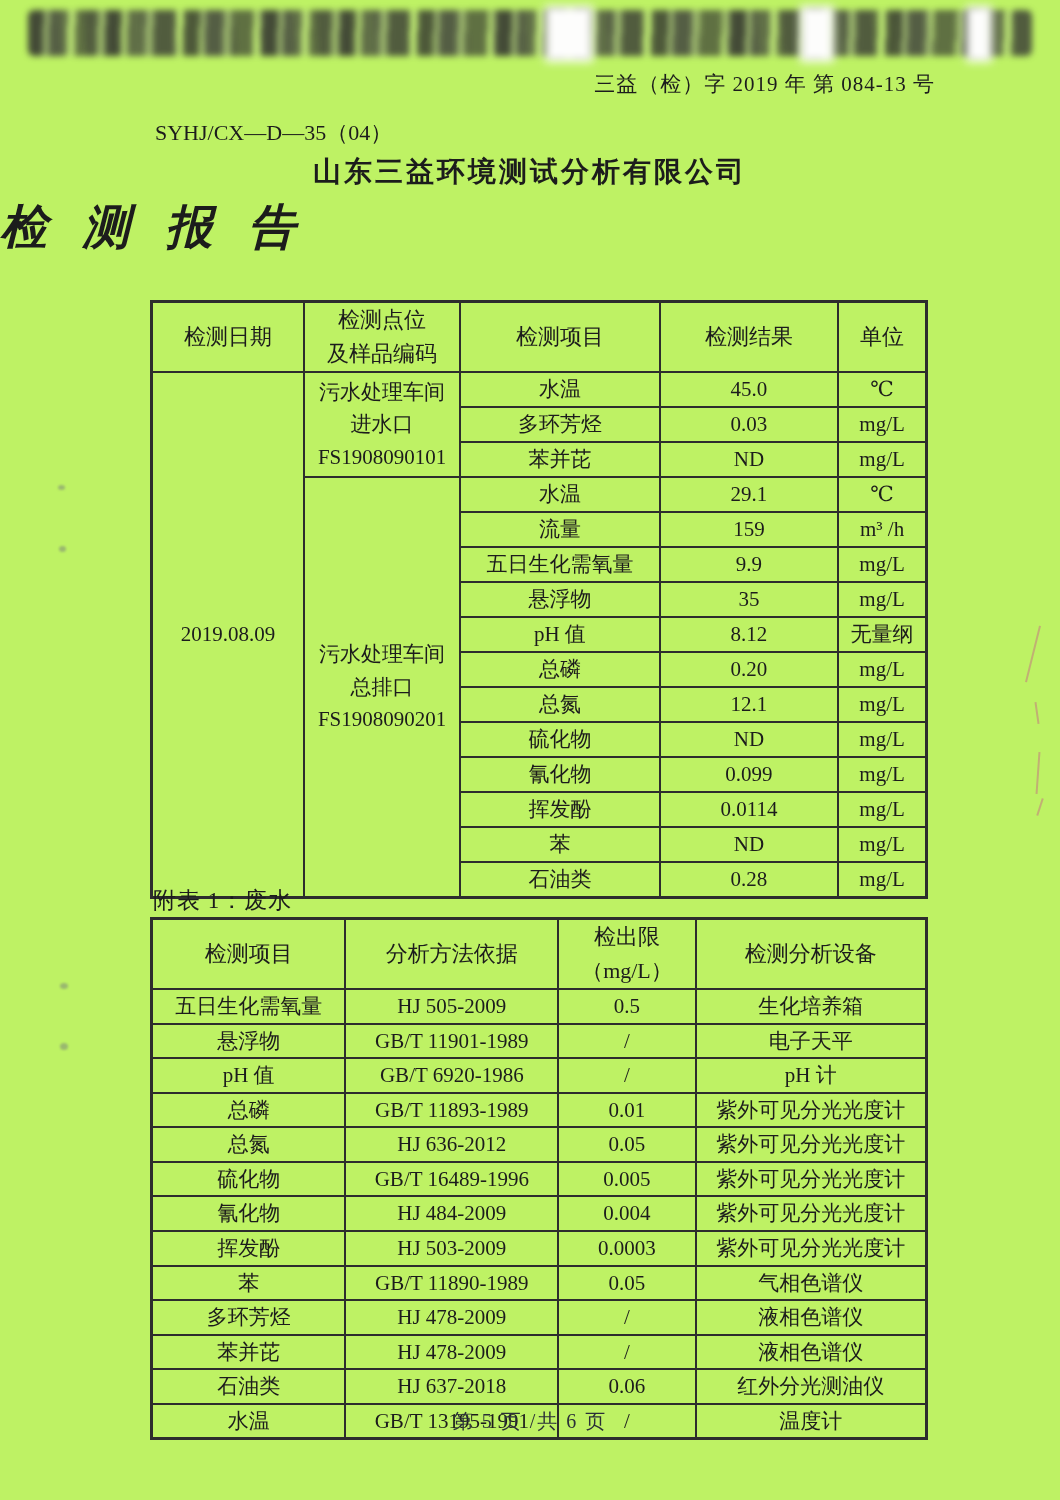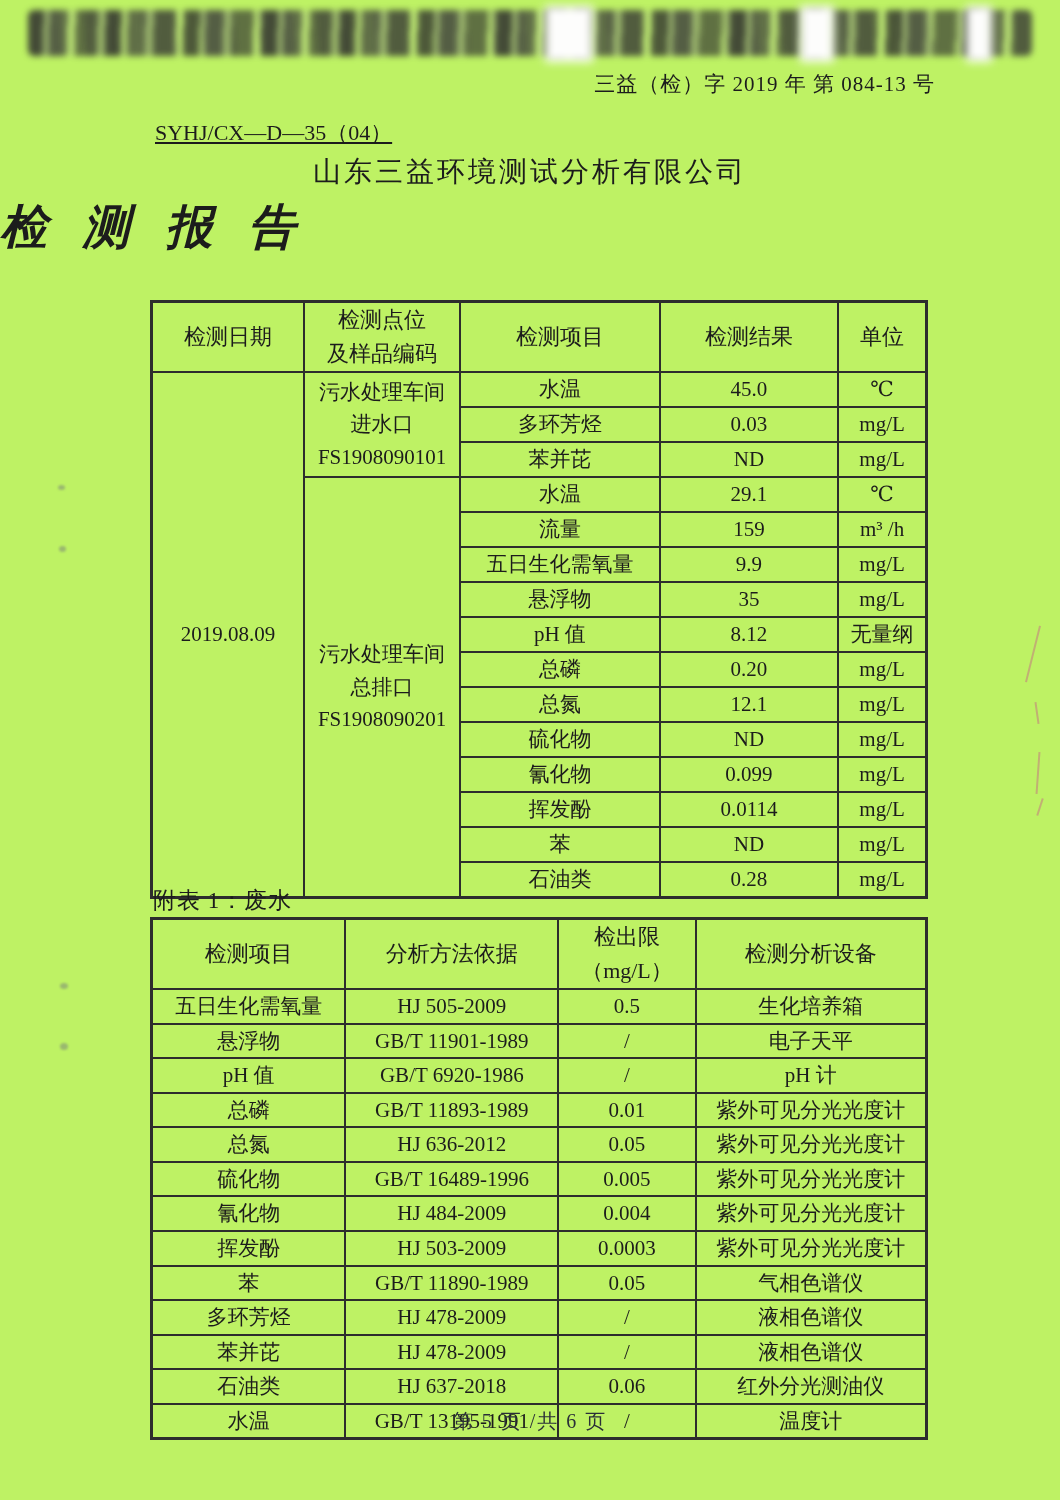--- a/index.html
+++ b/index.html
@@ -37,23 +37,23 @@
   .sp4{left:60px;top:1043px;width:8px;height:7px;}
 
   .redmark{position:absolute;border-left:2px solid rgba(196,110,130,.5);filter:blur(.7px);}
   .rm1{left:1032px;top:625px;height:58px;transform:rotate(14deg);}
   .rm2{left:1036px;top:702px;height:22px;transform:rotate(-8deg);}
   .rm3{left:1037px;top:752px;height:42px;transform:rotate(4deg);}
   .rm4{left:1039px;top:798px;height:18px;transform:rotate(18deg);}
 
   
   .doc-number{position:absolute;top:70px;right:125px;font-size:21px;letter-spacing:1px;}
-  .form-code{position:absolute;top:118px;left:155px;font-size:22px;text-decoration:underline;}
+  .form-code{position:absolute;top:118px;left:155px;font-size:22px;}
   .company{position:absolute;top:153px;left:0;width:100%;text-align:center;
-           font-size:28px;letter-spacing:3px;}
+           font-size:28px;letter-spacing:3px;font-weight:bold;}
   .title{position:absolute;top:196px;left:0;width:100%;
          font-size:47px;font-weight:bold;letter-spacing:12px;font-style:italic;}
   .subtitle{position:absolute;top:261px;left:0;width:100%;text-align:center;
             font-size:26px;letter-spacing:2px;}
 
   
   table{border-collapse:collapse;table-layout:fixed;border-radius:31px;}
   th,td{
     border:2px solid #2d2d2d;
     text-align:center;vertical-align:middle;

